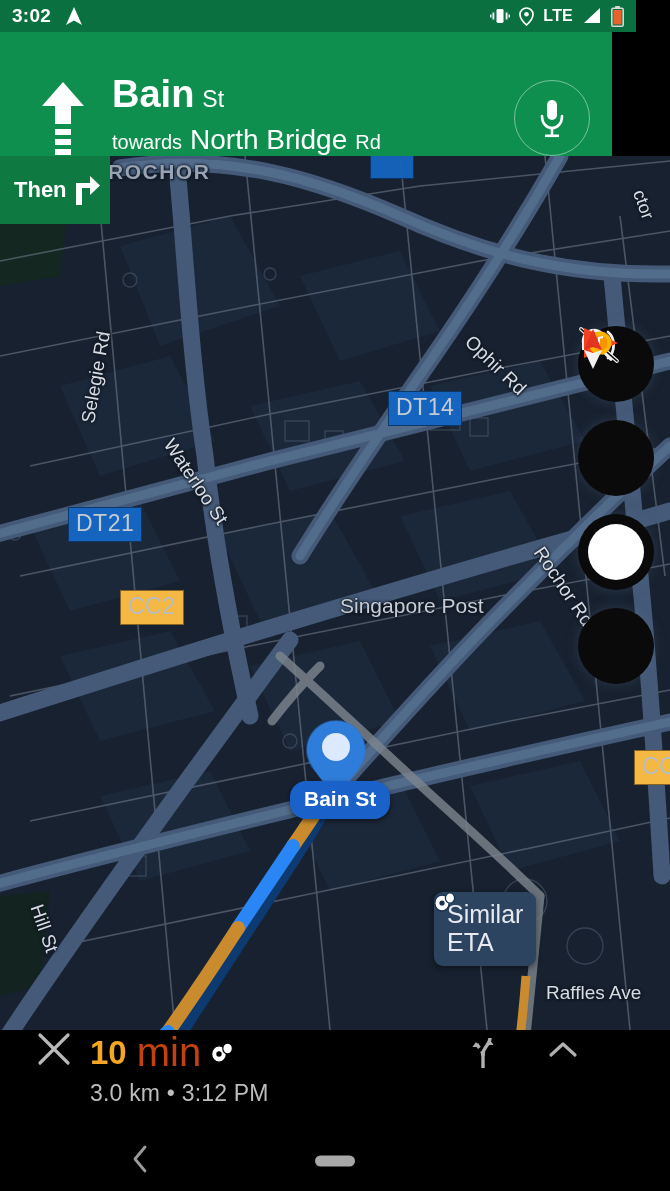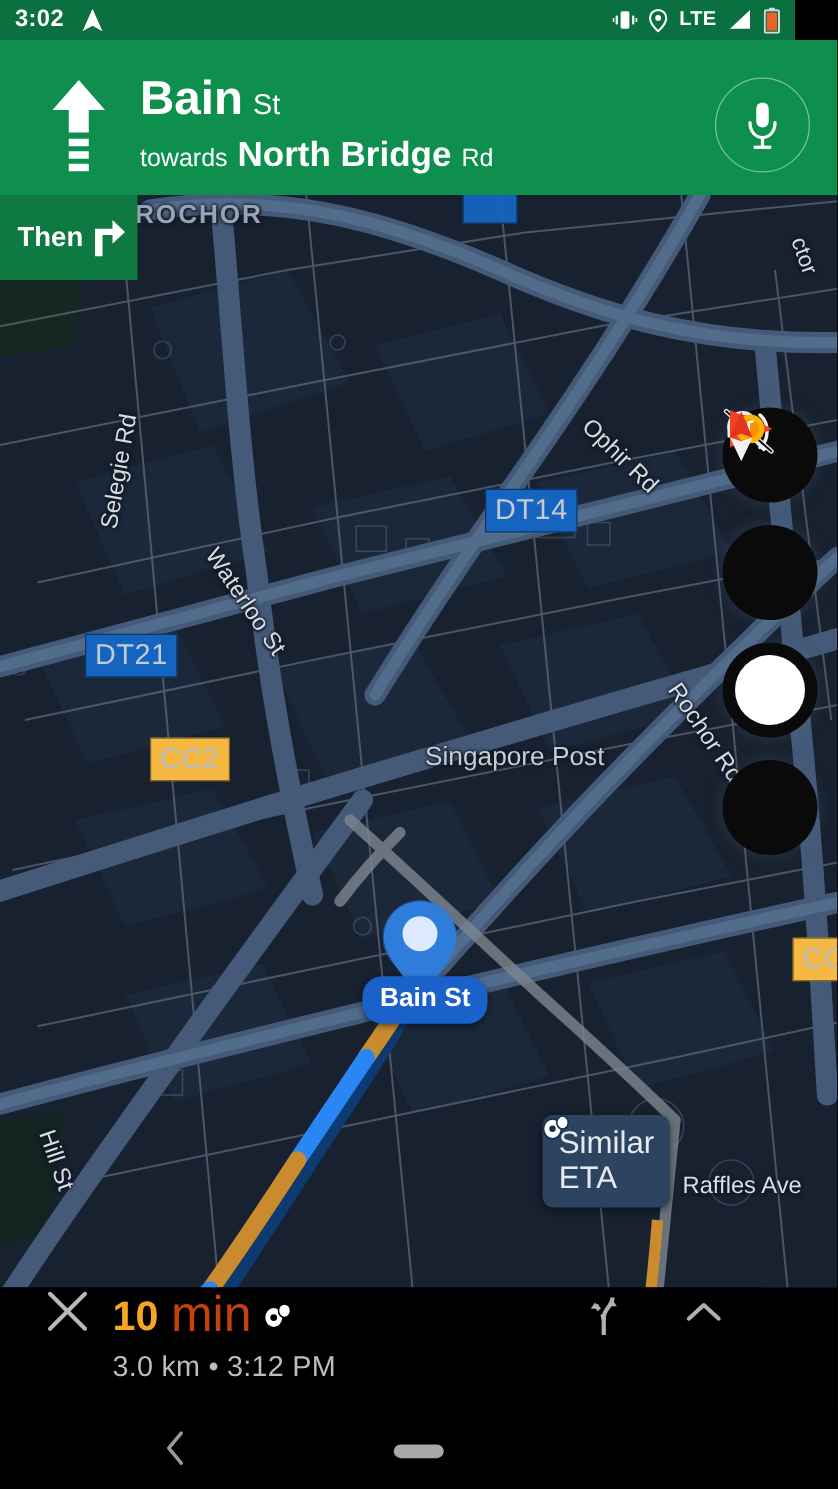--- a/index.html
+++ b/index.html
@@ -18,31 +18,31 @@
     display: flex; align-items: center; justify-content: space-between;
     padding: 0 12px;
   }
   #status-left { display: flex; align-items: center; gap: 14px; }
   .clock { font-size: 19px; font-weight: bold; letter-spacing: .3px; }
   #status-right { display: flex; align-items: center; gap: 9px; }
   .sig-text { font-size: 16px; font-weight: bold; letter-spacing: .2px; }
 
   
   #nav-header {
-    position: absolute; top: 32px; left: 0; width: 670px; height: 124px;
-    background: #0e8f4e; display: flex; align-items: center; padding: 12px 22px 0 30px;
+    position: absolute; top: 32px; left: 0; width: 612px; height: 124px;
+    background: #0e8f4e; display: flex; align-items: flex-end; padding: 12px 22px 0 30px;
   }
   #maneuver-icon { width: 66px; flex: 0 0 66px; display: flex; align-items: center; justify-content: center; }
   #nav-text { flex: 1; padding-left: 16px; color: #fff; }
   .road-line1 { display: flex; align-items: baseline; gap: 8px; }
   .road-primary { font-size: 38px; font-weight: bold; line-height: 1.05; }
   .road-suffix { font-size: 23px; font-weight: normal; }
   .road-line2 { display: flex; align-items: baseline; gap: 8px; margin-top: 9px; }
   .towards-word { font-size: 20px; font-weight: normal; }
-  .towards-road { font-size: 28px; font-weight: bold; }
+  .towards-road { font-size: 28px; font-weight: normal; }
   .towards-suffix { font-size: 20px; font-weight: normal; }
   #mic-button {
     width: 76px; height: 76px; border-radius: 50%;
     border: 1.5px solid rgba(255,255,255,.45);
     display: flex; align-items: center; justify-content: center; flex: 0 0 76px;
   }
 
   
   #then-banner {
     position: absolute; top: 156px; left: 0; width: 110px; height: 68px;
@@ -307,21 +307,21 @@
       <path d="M526 820 C524 845 522 865 520 882" stroke="#c98b2e" stroke-width="9" fill="none"></path>
     </svg>
 
     <div class="map-label district" style="left:108px; top:4px;">ROCHOR</div>
 
     <div class="map-label" style="left:88px; top:256px; transform:rotate(-80deg); transform-origin:left center;">Selegie Rd</div>
     <div class="map-label" style="left:168px; top:274px; transform:rotate(56deg); transform-origin:left center;">Waterloo St</div>
     <div class="map-label" style="left:468px; top:172px; transform:rotate(44deg); transform-origin:left center;">Ophir Rd</div>
     <div class="map-label" style="left:538px; top:382px; transform:rotate(56deg); transform-origin:left center;">Rochor Rd</div>
     <div class="map-label" style="left:36px; top:738px; transform:rotate(71deg); transform-origin:left center;">Hill St</div>
-    <div class="map-label" style="left:546px; top:782px;">Raffles Ave</div>
+    <div class="map-label" style="left:546px; top:826px;">Raffles Ave</div>
     <div class="map-label" style="left:638px; top:24px; transform:rotate(70deg); transform-origin:left center; font-size:18px;">ctor</div>
 
     <div class="map-label poi" style="left:340px; top:438px;">Singapore Post</div>
 
     <div class="transit-badge blue" style="left:388px; top:235px;">DT14</div>
     <div class="transit-badge blue" style="left:68px; top:351px;">DT21</div>
     <div class="transit-badge orange" style="left:120px; top:434px;">CC2</div>
     <div class="transit-badge orange" style="left:634px; top:594px;">CC</div>
 
     <div class="transit-badge blue" style="left:370px; top:-12px; opacity:.95;">&nbsp;&nbsp;&nbsp;&nbsp;</div>

